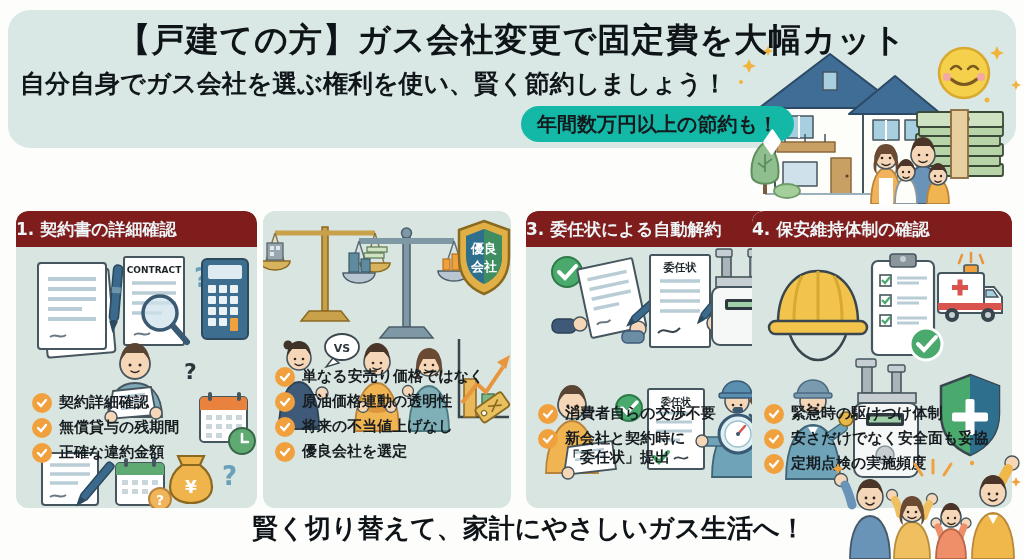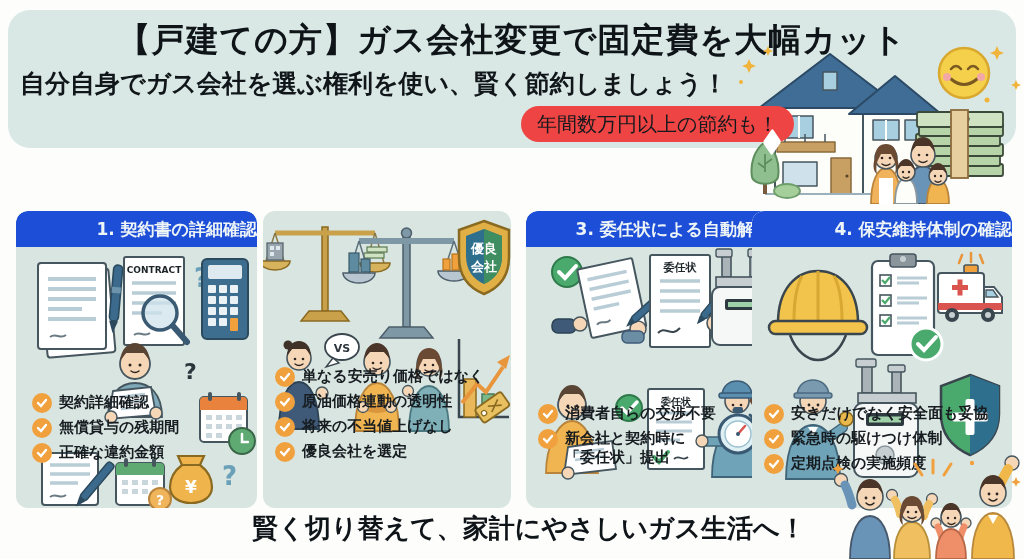--- a/index.html
+++ b/index.html
@@ -8,34 +8,34 @@
     background:#fdfdfc;overflow:hidden;
     font-family:"DejaVu Sans","Liberation Sans",sans-serif;color:#14191d;padding-left:34px;
   }
   
   .hero{position:absolute;left:8px;top:10px;width:1008px;height:138px;background:#d9e8e4;border-radius:22px;}
   .hero-title{position:absolute;left:0;top:8px;width:100%;margin:0;text-align:center;
     font-size:33px;font-weight:900;letter-spacing:1px;color:#0e1418;}
   .hero-subtitle{position:absolute;left:12px;top:57px;margin:0;
     font-size:25px;font-weight:800;color:#10161a;}
   .hero-badge{position:absolute;left:521px;top:106px;height:36px;line-height:36px;
-    background:#ef4444;border-radius:18px;padding:0 16px;font-size:20px;font-weight:400;z-index:4;}
+    background:#14b8a6;border-radius:18px;padding:0 16px;font-size:20px;font-weight:700;z-index:4;}
   .hero-badge:after{content:"";position:absolute;right:14px;bottom:-8px;width:16px;height:16px;
     background:#ffffff;border-radius:2px;transform:rotate(55deg) skewX(20deg);z-index:-1;}
   .hero-art{position:absolute;left:735px;top:42px;width:289px;height:162px;z-index:3;}
   
   .section-title{position:absolute;left:0;top:158px;width:100%;margin:0;text-align:center;
     font-size:27px;font-weight:900;color:#0e1418;}
   
   .card{position:absolute;top:211px;height:297px;border-radius:12px;background:#d9e5e1;overflow:hidden;}
   .card-1{left:16px;width:241px;}
   .card-2{left:263px;width:248px;}
   .card-3{left:518px;width:245px;margin-left:8px;}
   .card-4{left:752px;width:260px;}
-  .card-header{height:36px;background:#1d4ed8;display:flex;align-items:center;justify-content:flex-end;border-radius:12px 12px 0 0;}
+  .card-header{height:36px;background:#7f1d1d;display:flex;align-items:center;justify-content:flex-start;border-radius:12px 12px 0 0;}
   .card-title{margin:0;color:#eef5f7;font-size:17px;font-weight:800;white-space:nowrap;letter-spacing:0;}
   .card-body{position:relative;height:261px;}
   .card-art{position:absolute;left:0;top:0;width:100%;height:100%;}
   .checklist{position:absolute;list-style:none;margin:0;padding:0;z-index:2;}
   .check-item{display:flex;align-items:flex-start;gap:7px;margin-bottom:5px;
     font-size:15px;font-weight:800;line-height:1.25;color:#171c20;white-space:nowrap;}
   .check-item .txt{display:block;}
   .check-item .txt2{display:block;}
   .check-badge{flex:0 0 auto;width:20px;height:20px;border-radius:50%;background:#f0a13e;
     display:flex;align-items:center;justify-content:center;margin-top:0;}
@@ -624,29 +624,29 @@
           <rect x="192" y="165.5" width="36" height="9" rx="2" fill="#fff"></rect>
         </g>
       </svg>
       <ul class="checklist cl-4">
         <li class="check-item">
           <span class="check-badge">
               <svg width="12" height="12" viewBox="0 0 12 12">
                 <path d="M2 6l3 3 5-6" stroke="#fff" stroke-width="2.4" fill="none" stroke-linecap="round"></path>
               </svg>
             </span>
+          <span class="txt">緊急時の駆けつけ体制</span>
+        </li>
+        <li class="check-item">
+          <span class="check-badge">
+              <svg width="12" height="12" viewBox="0 0 12 12">
+                <path d="M2 6l3 3 5-6" stroke="#fff" stroke-width="2.4" fill="none" stroke-linecap="round"></path>
+              </svg>
+            </span>
           <span class="txt">安さだけでなく安全面も妥協</span>
-        </li>
-        <li class="check-item">
-          <span class="check-badge">
-              <svg width="12" height="12" viewBox="0 0 12 12">
-                <path d="M2 6l3 3 5-6" stroke="#fff" stroke-width="2.4" fill="none" stroke-linecap="round"></path>
-              </svg>
-            </span>
-          <span class="txt">緊急時の駆けつけ体制</span>
         </li>
         <li class="check-item">
           <span class="check-badge">
               <svg width="12" height="12" viewBox="0 0 12 12">
                 <path d="M2 6l3 3 5-6" stroke="#fff" stroke-width="2.4" fill="none" stroke-linecap="round"></path>
               </svg>
             </span>
           <span class="txt">定期点検の実施頻度</span>
         </li>
       </ul>

